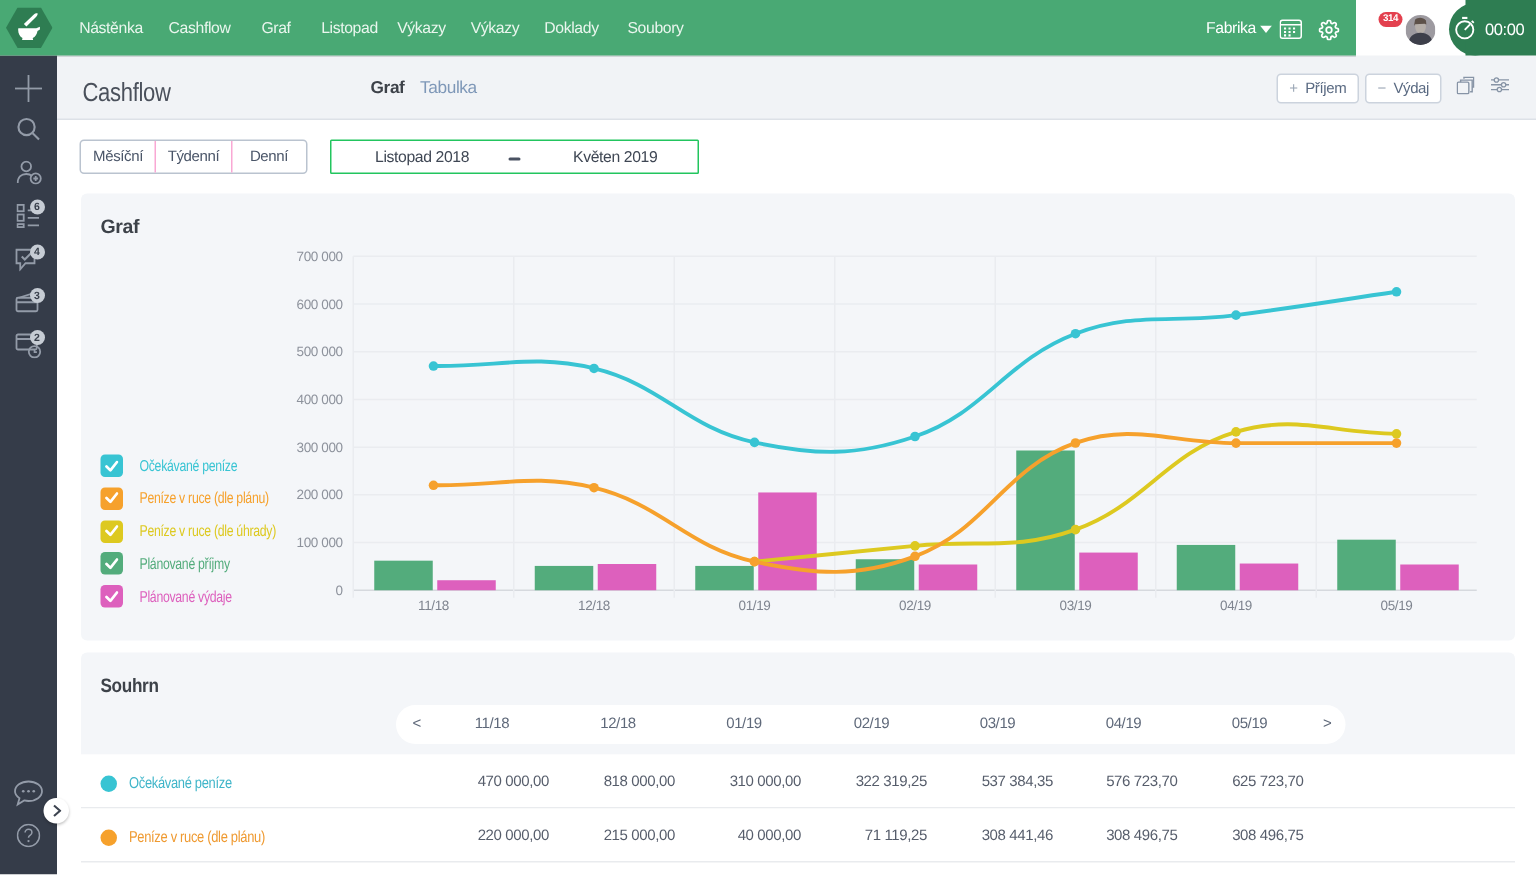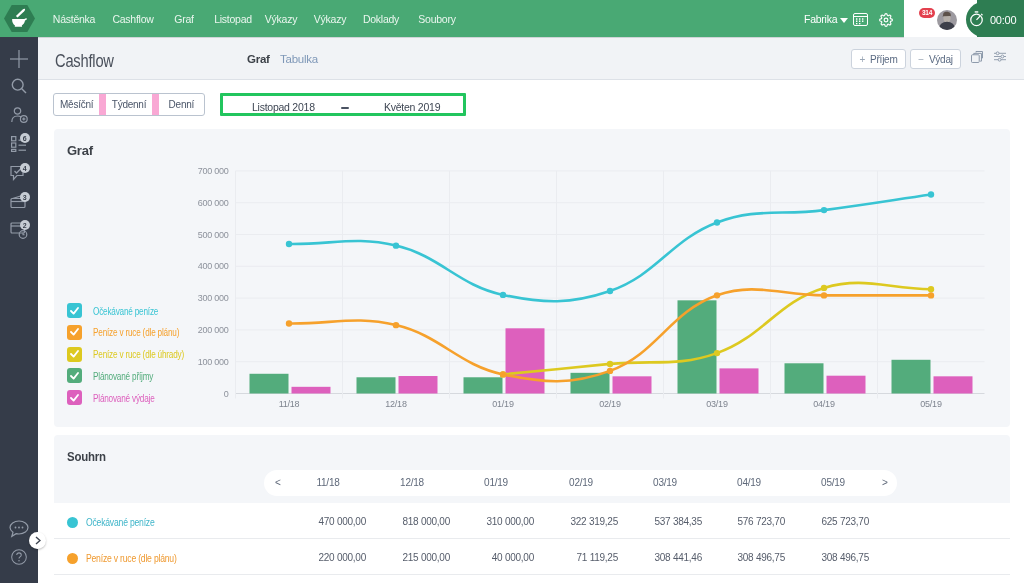--- a/index.html
+++ b/index.html
@@ -14,23 +14,23 @@
 
 #sidebar{position:absolute;left:0;top:37px;width:38px;height:546px;background:#353c49;z-index:4}
 
 #pagehead{position:absolute;left:38px;top:37px;width:986px;height:43px;background:#f1f3f6;border-bottom:1px solid #dde1e7}
 #pagehead h1{position:absolute;left:17px;top:13.5px;font-size:17.5px;font-weight:normal;color:#4a505b;transform:scaleX(.84);transform-origin:left}
 .tab{position:absolute;top:16px;font-size:11.5px}
 .btn{position:absolute;top:12px;height:20px;border:1px solid #ccd3dd;border-radius:3px;background:#fff;
  color:#5a6a82;font-size:10px;display:flex;align-items:center;justify-content:center}
 
 #seg{position:absolute;left:53px;top:93px;width:152px;height:23px;background:#fff;border:1px solid #bac3cf;border-radius:3px;display:flex}
-#seg div{flex:1;display:flex;align-items:center;justify-content:center;font-size:10px;color:#4a5568;border-right:7px solid #f9a8d4}
+#seg div{flex:1;display:flex;align-items:center;justify-content:center;font-size:10px;color:#4a5568;border-right:1px solid #f9a8d4}
 #seg div:last-child{border-right:none}
-#datebox{position:absolute;left:220px;top:93px;width:246px;height:23px;background:#fff;border:3px solid #22c55e;border-radius:1px}
+#datebox{position:absolute;left:220px;top:93px;width:246px;height:23px;background:#fff;border:1px solid #22c55e;border-radius:1px}
 #datebox span{position:absolute;top:5px;font-size:10.5px;color:#3f4754}
 
 .card{position:absolute;left:54px;background:#f4f6f9;border-radius:4px}
 #chartcard{top:129px;width:956px;height:298px}
 #sumcard{top:435px;width:956px;height:68px;border-radius:4px 4px 0 0}
 .cardtitle{position:absolute;left:13px;top:14px;font-size:13px;font-weight:bold;color:#3d4249}
 
 .leg{position:absolute;left:13px;display:flex;align-items:center}
 .leg .box{width:15px;height:15px;border-radius:3px;display:flex;align-items:center;justify-content:center;margin-right:11px}
 .leg .box svg{display:block}

